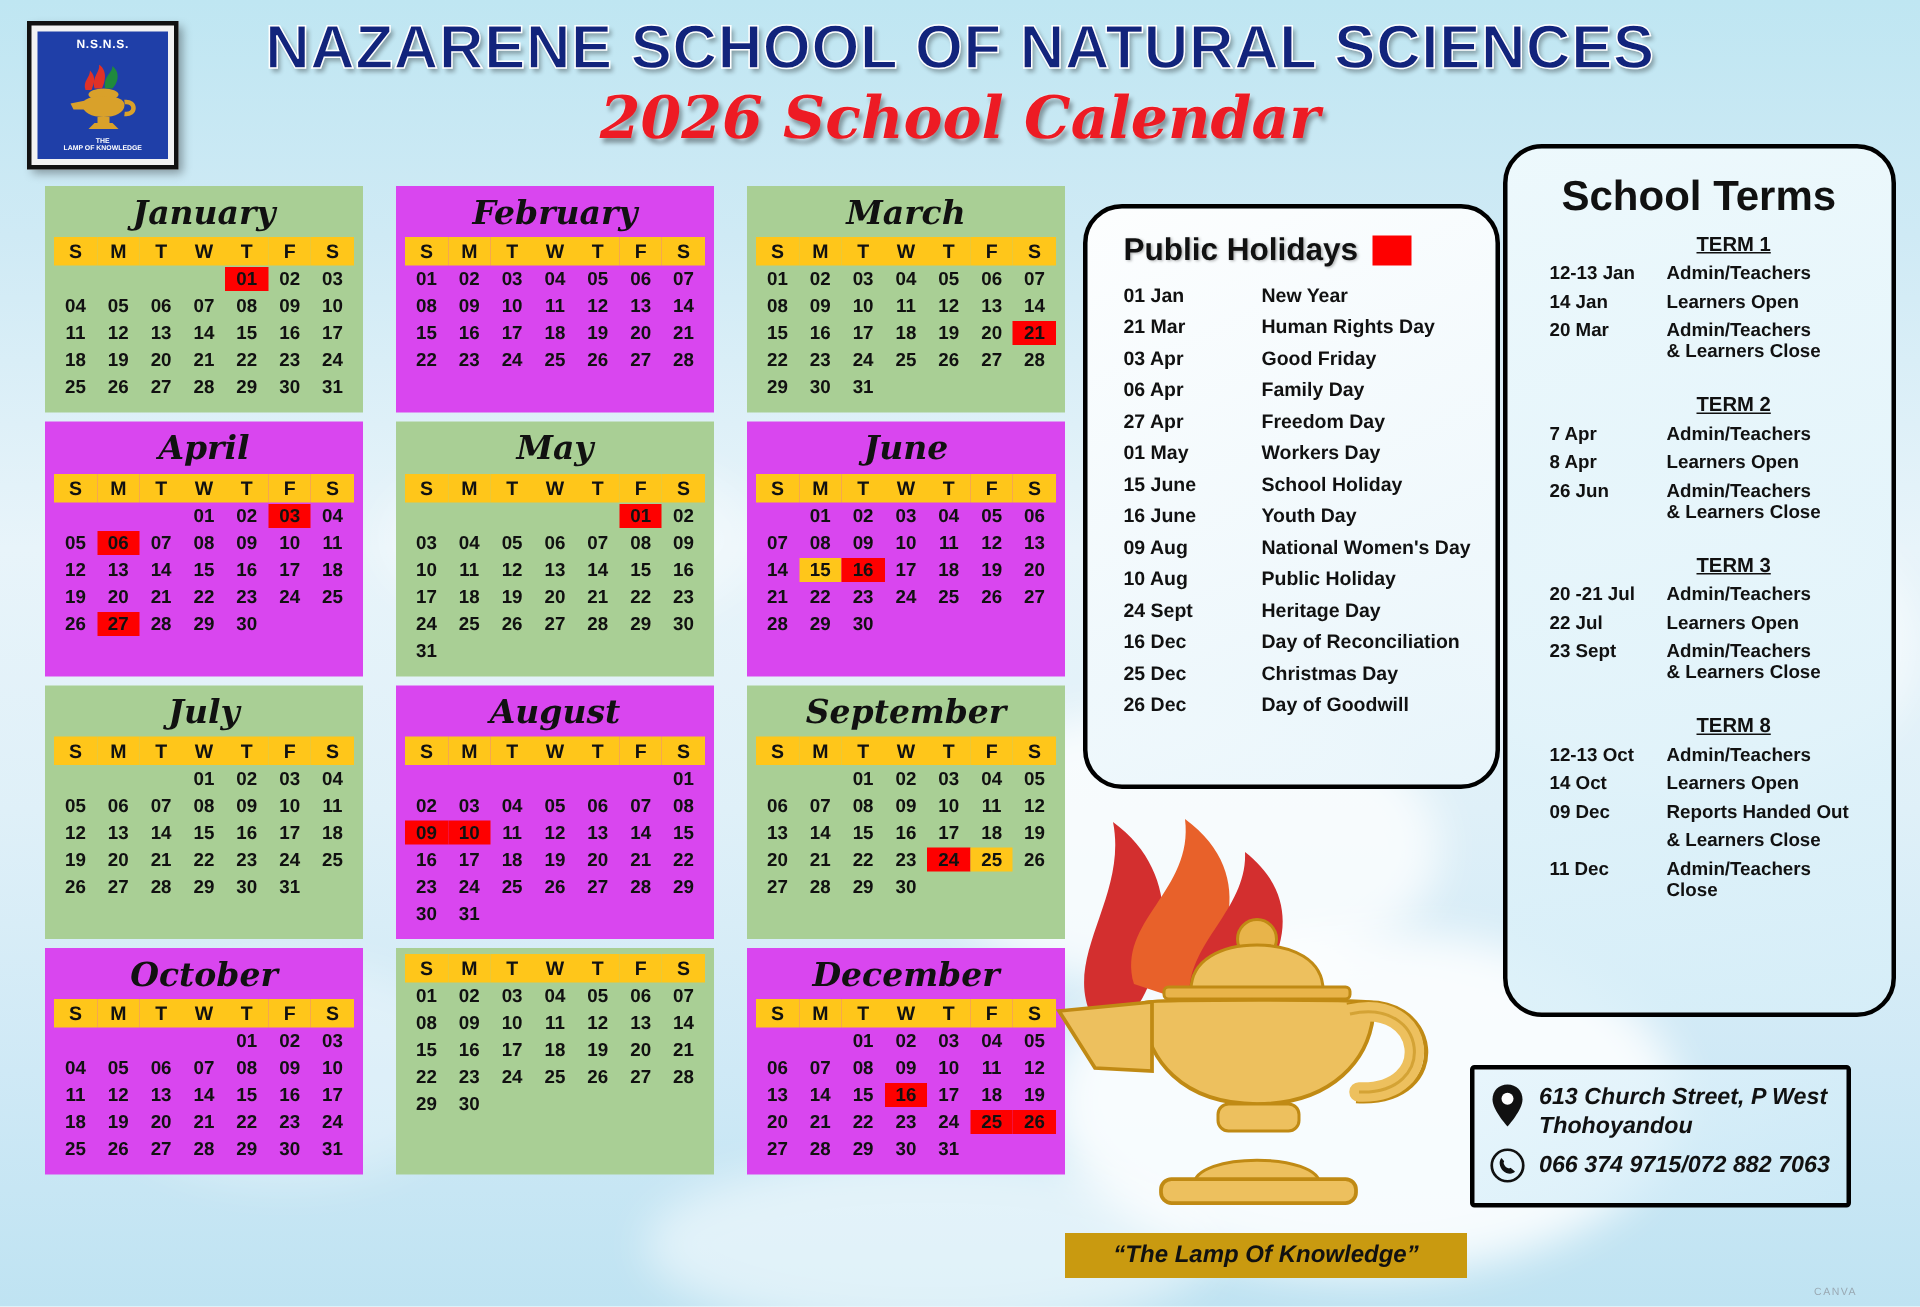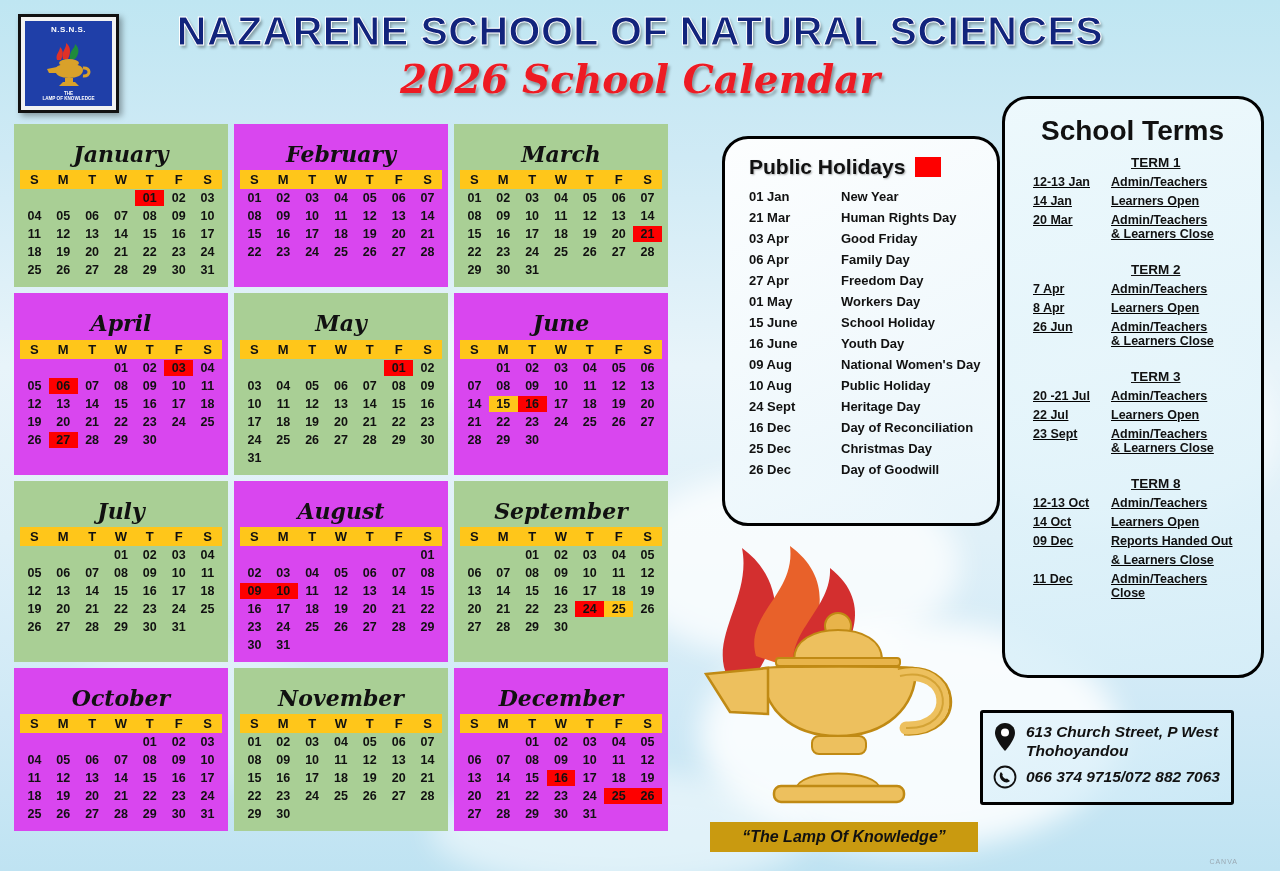--- a/index.html
+++ b/index.html
@@ -29,21 +29,21 @@
   #title-main{position:absolute;left:120px;top:8px;width:1040px;text-align:center;
     font-family:"Liberation Sans", sans-serif;font-weight:bold;font-size:41px;letter-spacing:.5px;
     color:#12247c;-webkit-text-stroke:1px #fff;text-shadow:2px 3px 3px rgba(0,0,0,.30);}
   #title-sub{position:absolute;left:120px;top:56px;width:1040px;text-align:center;
     font-family:"DejaVu Serif", serif;font-style:italic;font-weight:bold;font-size:39px;
     color:#ed1b24;text-shadow:2px 3px 3px rgba(0,0,0,.35), 0 0 1px #fff;}
 
   
   #months{position:absolute;left:14px;top:124px;width:696px;}
   .mrow{display:flex;gap:6px;margin-bottom:6px;}
-  .month{width:214px;padding:16px 6px 8px;box-sizing:border-box;}
+  .month{width:214px;padding:4px 6px 8px;box-sizing:border-box;margin-left:16px;}
   .month.green{background:#a9cf95;}
   .month.blue{background:#d946ef;}
   .mname{text-align:center;font-family:"DejaVu Serif", serif;font-style:italic;font-weight:bold;
     font-size:22px;color:#111;line-height:1.15;padding:2px 0 3px;}
   table.cal{width:100%;border-collapse:collapse;table-layout:fixed;}
   table.cal th{background:#ffc61a;color:#111;font-size:13px;font-weight:bold;height:17px;text-align:center;}
   table.cal td{height:18px;text-align:center;font-size:12.5px;font-weight:bold;color:#111;padding:0;}
   td.hl-red span{background:#fe0000;color:#111;display:block;padding:1px 0;}
   td.hl-yellow span{background:#ffc61a;color:#111;display:block;padding:1px 0;}
 
@@ -58,21 +58,21 @@
   .ph-date{width:92px;font-size:13px;font-weight:bold;color:#111;}
   .ph-name{font-size:13px;font-weight:bold;color:#111;}
 
   
   #terms{position:absolute;left:1002px;top:96px;width:262px;height:582px;
     background:linear-gradient(170deg,rgba(240,250,253,.92),rgba(214,238,248,.85));
     border:3px solid #000;border-radius:26px;box-sizing:border-box;padding:12px 14px;}
   #terms .t-title{font-size:28px;font-weight:bold;color:#111;margin:4px 0 8px 22px;}
   .term-block{margin-bottom:4px;}
   .term-head{font-size:13.5px;font-weight:bold;color:#111;text-decoration:underline;margin-left:112px;margin-bottom:5px;}
-  .term-row{display:flex;margin-bottom:5px;text-decoration:underline;}
+  .term-row{display:flex;margin-bottom:5px;}
   .term-date{width:92px;font-size:12.5px;font-weight:bold;color:#111;padding-left:14px;box-sizing:border-box;}
   .term-desc{font-size:12.5px;font-weight:bold;color:#111;line-height:1.12;}
   .gap{height:16px;}
 
   
   #lamp{position:absolute;left:690px;top:528px;width:300px;height:300px;}
   #lamp-caption{position:absolute;left:710px;top:822px;width:268px;height:30px;background:#c99a10;
     display:flex;align-items:center;justify-content:center;}
   #lamp-caption span{font-size:16px;font-style:italic;font-weight:bold;color:#111;}
 
@@ -784,21 +784,20 @@
               <td><span>27</span></td>
               <td><span>28</span></td>
               <td><span>29</span></td>
               <td><span>30</span></td>
               <td><span>31</span></td>
             </tr>
           </tbody>
         </table>
       </div>
       <div class="month green">
-        <div class="mname">November</div>
         <table class="cal">
           <thead>
             <tr>
               <th>S</th>
               <th>M</th>
               <th>T</th>
               <th>W</th>
               <th>T</th>
               <th>F</th>
               <th>S</th>

